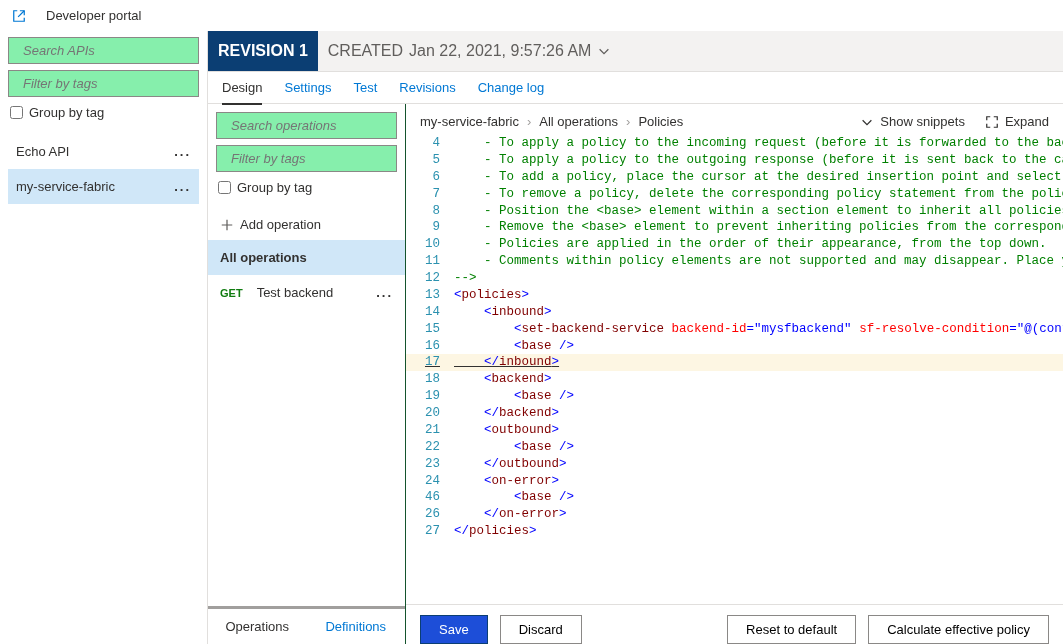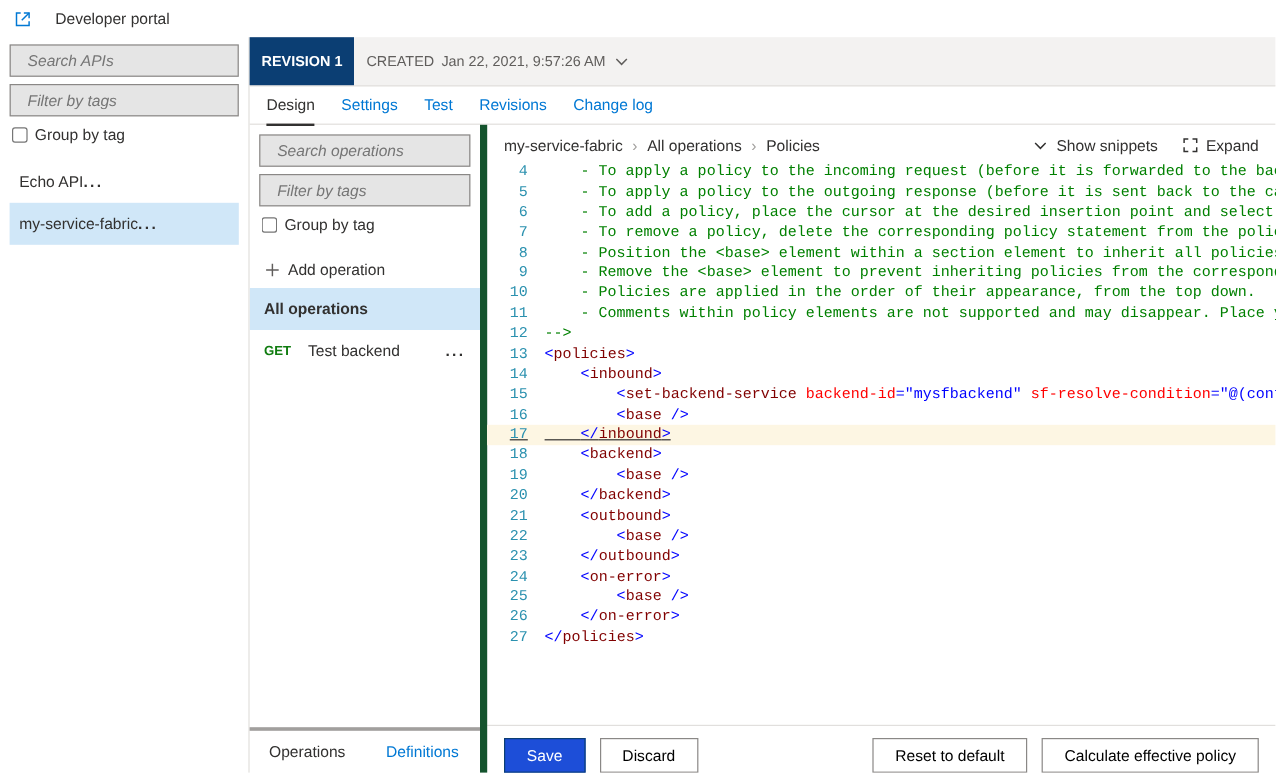--- a/index.html
+++ b/index.html
@@ -7,60 +7,60 @@
   body { width:1063px; height:644px; overflow:hidden; display:flex; flex-direction:column; }
 
   
   .top-link { display:flex; align-items:center; gap:20px; padding:8px 12px; color:#323130; }
   .top-link svg { width:14px; height:14px; }
 
   .main { flex:1; display:flex; min-height:0; }
 
   
   .sidebar { width:208px; border-right:1px solid #e1dfdd; padding:6px 8px 0 8px; display:flex; flex-direction:column; gap:6px; }
-  .search-box { display:flex; align-items:center; gap:6px; border:1px solid #8a8886; padding:4px 6px; background:#e5e5e5; }
+  .search-box { display:flex; align-items:center; gap:6px; border:1px solid #8a8886; padding:4px 6px; background:#86efac; }
   .search-box input { border:none; outline:none; font-size:13px; font-style:italic; color:#605e5c; flex:1; background:transparent; }
   .checkbox-row { display:flex; align-items:center; gap:6px; padding:2px 2px 8px 2px; }
   .checkbox-row input { margin:0; }
   .add-row { display:flex; align-items:center; gap:6px; padding:8px 4px; color:#323130; cursor:pointer; }
   .section-title { font-weight:600; padding:18px 4px 8px 4px; }
-  .api-item { display:flex; align-items:center; justify-content:flex-start; padding:10px 8px; cursor:pointer; }
+  .api-item { display:flex; align-items:center; justify-content:space-between; padding:10px 8px; cursor:pointer; }
   .api-item.selected { background:#d0e7f8; }
   .dots { letter-spacing:2px; font-weight:bold; color:#323130; }
 
   
   .center { flex:1; display:flex; flex-direction:column; min-width:0; }
-  .revision-bar { display:flex; align-items:center; background:#f3f2f1; border-bottom:1px solid #e1dfdd; height:41px; font-size:12px; }
+  .revision-bar { display:flex; align-items:center; background:#f3f2f1; border-bottom:1px solid #e1dfdd; height:41px; font-size:16px; }
   .rev-badge { background:#0b3e73; color:#fff; font-weight:600; padding:0 10px; height:100%; display:flex; align-items:center; }
   .rev-created { padding:0 10px; color:#605e5c; display:flex; align-items:center; gap:6px; }
   .tabs { display:flex; gap:22px; padding:0 14px; border-bottom:1px solid #e1dfdd; height:32px; align-items:center; }
   .tab { color:#0078d4; cursor:pointer; padding:8px 0; }
   .tab.active { color:#323130; border-bottom:2px solid #323130; margin-bottom:-1px; }
 
   .design-row { flex:1; display:flex; min-height:0; }
 
   
-  .ops-col { width:198px; border-right:6px solid #14532d; display:flex; flex-direction:column; position:relative; }
+  .ops-col { width:198px; border-right:1px solid #14532d; display:flex; flex-direction:column; position:relative; }
   .ops-top { padding:8px 8px 0 8px; display:flex; flex-direction:column; gap:6px; }
   .ops-list { flex:1; overflow:auto; }
   .all-ops { background:#d0e7f8; font-weight:600; padding:10px 12px; }
   .op-item { display:flex; align-items:flex-start; justify-content:space-between; padding:10px 12px; cursor:pointer; }
   .op-item .left { display:flex; align-items:center; gap:14px; }
   .verb-get { color:#107c10; font-weight:700; font-size:11px; }
   .ops-bottom-tabs { display:flex; border-top:3px solid #a19f9d; }
   .ops-bottom-tabs .btab { flex:1; text-align:center; padding:10px 0; cursor:pointer; color:#323130; }
   .ops-bottom-tabs .btab.link { color:#0078d4; }
 
   
   .editor-col { flex:1; display:flex; flex-direction:column; min-width:0; }
   .editor-header { display:flex; align-items:center; justify-content:space-between; padding:10px 14px 6px 14px; }
   .crumbs { display:flex; align-items:center; gap:8px; color:#323130; }
   .crumbs .sep { color:#a19f9d; }
   .editor-actions { display:flex; align-items:center; gap:20px; color:#323130; }
-  .editor-actions .act { display:flex; align-items:flex-start; gap:6px; cursor:pointer; }
+  .editor-actions .act { display:flex; align-items:flex-end; gap:6px; cursor:pointer; }
 
   .code-area { flex:1; overflow:hidden; font-family: Consolas, "Courier New", monospace; font-size:12.5px; line-height:1.35; position:relative; }
   .code-scroll { position:absolute; inset:0; overflow:auto; }
   .code-line { display:flex; white-space:pre; }
   .code-line.hl { background:#fdf6e3;text-decoration:underline; }
   .gutter { width:44px; text-align:right; padding-right:10px; color:#2b91af; flex-shrink:0; user-select:none; }
   .content { flex:1; padding-left:4px; }
   .cm-comment { color:#008000; }
   .cm-tag     { color:#800000; }
   .cm-punct   { color:#0000ff; }
@@ -250,21 +250,21 @@
               <div class="code-line"><div class="gutter">15</div><div class="content">        <span class="cm-punct">&lt;</span><span class="cm-tag">set-backend-service</span> <span class="cm-attr">backend-id</span><span class="cm-punct">=</span><span class="cm-str">"mysfbackend"</span> <span class="cm-attr">sf-resolve-condition</span><span class="cm-punct">=</span><span class="cm-str">"@(context.LastEr"</span></div></div>
               <div class="code-line"><div class="gutter">16</div><div class="content">        <span class="cm-punct">&lt;</span><span class="cm-tag">base</span> <span class="cm-punct">/&gt;</span></div></div>
               <div class="code-line hl"><div class="gutter">17</div><div class="content">    <span class="cm-punct">&lt;/</span><span class="cm-tag">inbound</span><span class="cm-punct">&gt;</span></div></div>
               <div class="code-line"><div class="gutter">18</div><div class="content">    <span class="cm-punct">&lt;</span><span class="cm-tag">backend</span><span class="cm-punct">&gt;</span></div></div>
               <div class="code-line"><div class="gutter">19</div><div class="content">        <span class="cm-punct">&lt;</span><span class="cm-tag">base</span> <span class="cm-punct">/&gt;</span></div></div>
               <div class="code-line"><div class="gutter">20</div><div class="content">    <span class="cm-punct">&lt;/</span><span class="cm-tag">backend</span><span class="cm-punct">&gt;</span></div></div>
               <div class="code-line"><div class="gutter">21</div><div class="content">    <span class="cm-punct">&lt;</span><span class="cm-tag">outbound</span><span class="cm-punct">&gt;</span></div></div>
               <div class="code-line"><div class="gutter">22</div><div class="content">        <span class="cm-punct">&lt;</span><span class="cm-tag">base</span> <span class="cm-punct">/&gt;</span></div></div>
               <div class="code-line"><div class="gutter">23</div><div class="content">    <span class="cm-punct">&lt;/</span><span class="cm-tag">outbound</span><span class="cm-punct">&gt;</span></div></div>
               <div class="code-line"><div class="gutter">24</div><div class="content">    <span class="cm-punct">&lt;</span><span class="cm-tag">on-error</span><span class="cm-punct">&gt;</span></div></div>
-              <div class="code-line"><div class="gutter">25</div><div class="content">        <span class="cm-punct">&lt;</span><span class="cm-tag">base</span> <span class="cm-punct">/&gt;</span></div></div>
+              <div class="code-line"><div class="gutter">46</div><div class="content">        <span class="cm-punct">&lt;</span><span class="cm-tag">base</span> <span class="cm-punct">/&gt;</span></div></div>
               <div class="code-line"><div class="gutter">26</div><div class="content">    <span class="cm-punct">&lt;/</span><span class="cm-tag">on-error</span><span class="cm-punct">&gt;</span></div></div>
               <div class="code-line"><div class="gutter">27</div><div class="content"><span class="cm-punct">&lt;/</span><span class="cm-tag">policies</span><span class="cm-punct">&gt;</span></div></div>
             </div>
         </div>
 
         <div class="editor-footer">
           <div class="footer-left">
             <button class="btn primary">Save</button>
             <button class="btn">Discard</button>
           </div>

